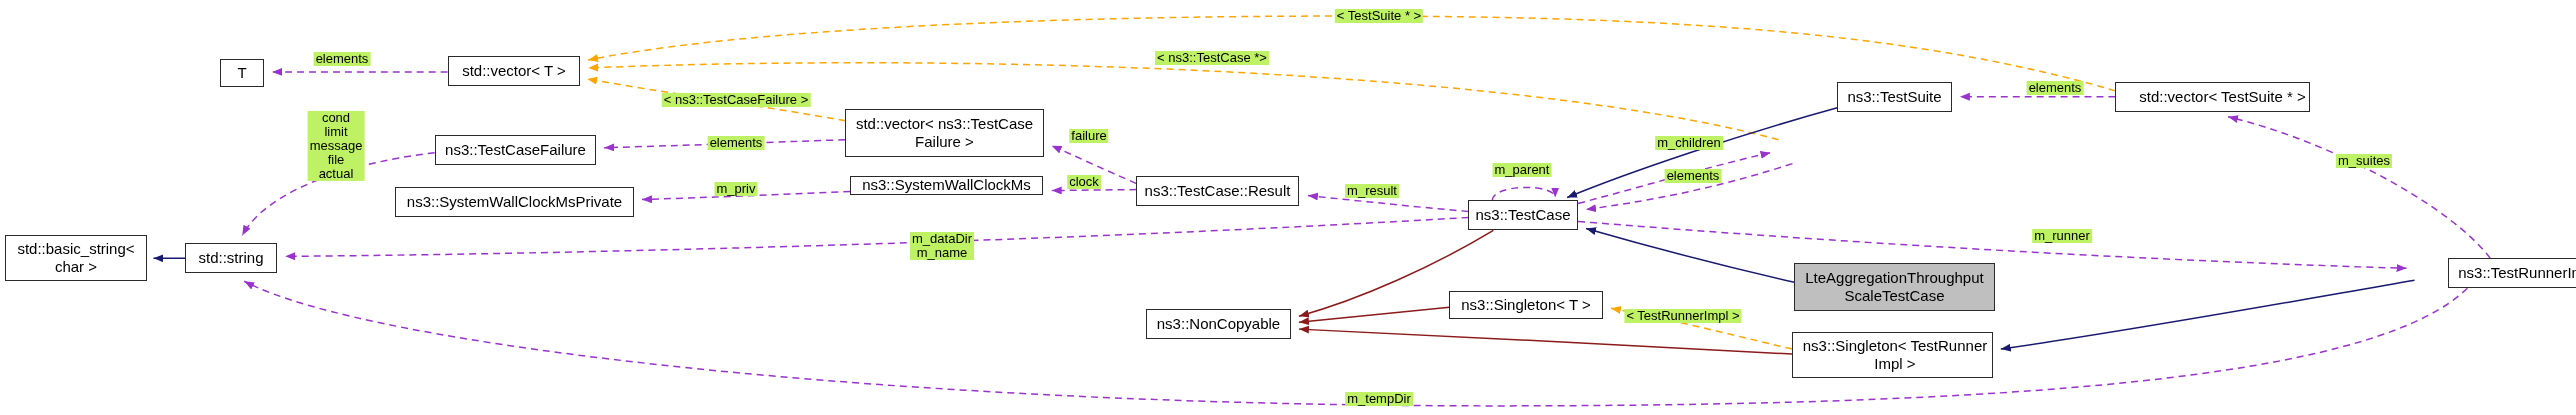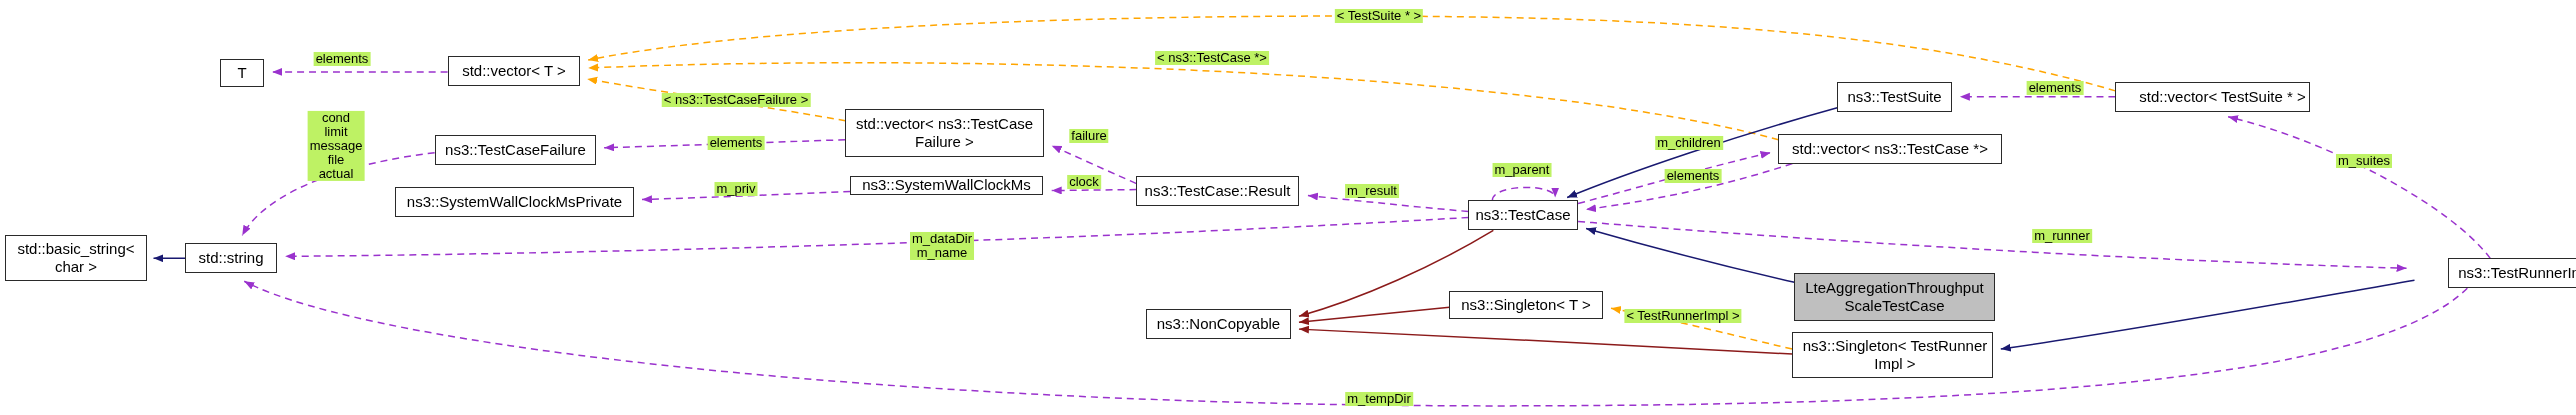--- a/index.html
+++ b/index.html
@@ -145,23 +145,22 @@
   <div class="node" style="left:845px; top:109px; width:199px; height:48px;">std::vector&lt; ns3::TestCase
 Failure &gt;</div>
   <div class="node" style="left:395px; top:187px; width:239px; height:30px;">ns3::SystemWallClockMsPrivate</div>
   <div class="node" style="left:850px; top:176px; width:193px; height:19px;">ns3::SystemWallClockMs</div>
   <div class="node" style="left:1136px; top:176px; width:163px; height:30px;">ns3::TestCase::Result</div>
   <div class="node" style="left:5px; top:235px; width:142px; height:46px;">std::basic_string&lt;
 char &gt;</div>
   <div class="node" style="left:185px; top:243px; width:92px; height:30px;">std::string</div>
   <div class="node" style="left:1468px; top:200px; width:110px; height:30px;">ns3::TestCase</div>
   <div class="node" style="left:1837px; top:82px; width:115px; height:30px;">ns3::TestSuite</div>
-  <div class="node" style="left:1778px; top:134px; width:224px; height:30px;">std::vector&lt; ns3::TestCase *&gt;</div>
   <div class="node" style="left:2115px; top:82px; width:195px; height:30px;padding-left:23px;">std::vector&lt; TestSuite * &gt;</div>
-  <div class="node highlight" style="left:1794px; top:263px; width:201px; height:48px;margin-top:10px;">LteAggregationThroughput
+  <div class="node highlight" style="left:1794px; top:263px; width:201px; height:48px;">LteAggregationThroughput
 ScaleTestCase</div>
   <div class="node" style="left:1146px; top:309px; width:145px; height:30px;">ns3::NonCopyable</div>
   <div class="node" style="left:1449px; top:291px; width:154px; height:28px;">ns3::Singleton&lt; T &gt;</div>
   <div class="node" style="left:1792px; top:332px; width:201px; height:46px;padding-left:8px;">ns3::Singleton&lt; TestRunner
 Impl &gt;</div>
   <div class="node" style="left:2415px; top:258px; width:158px; height:30px;margin-left:33px;">ns3::TestRunnerImpl</div>
 
 </div>
 
 

